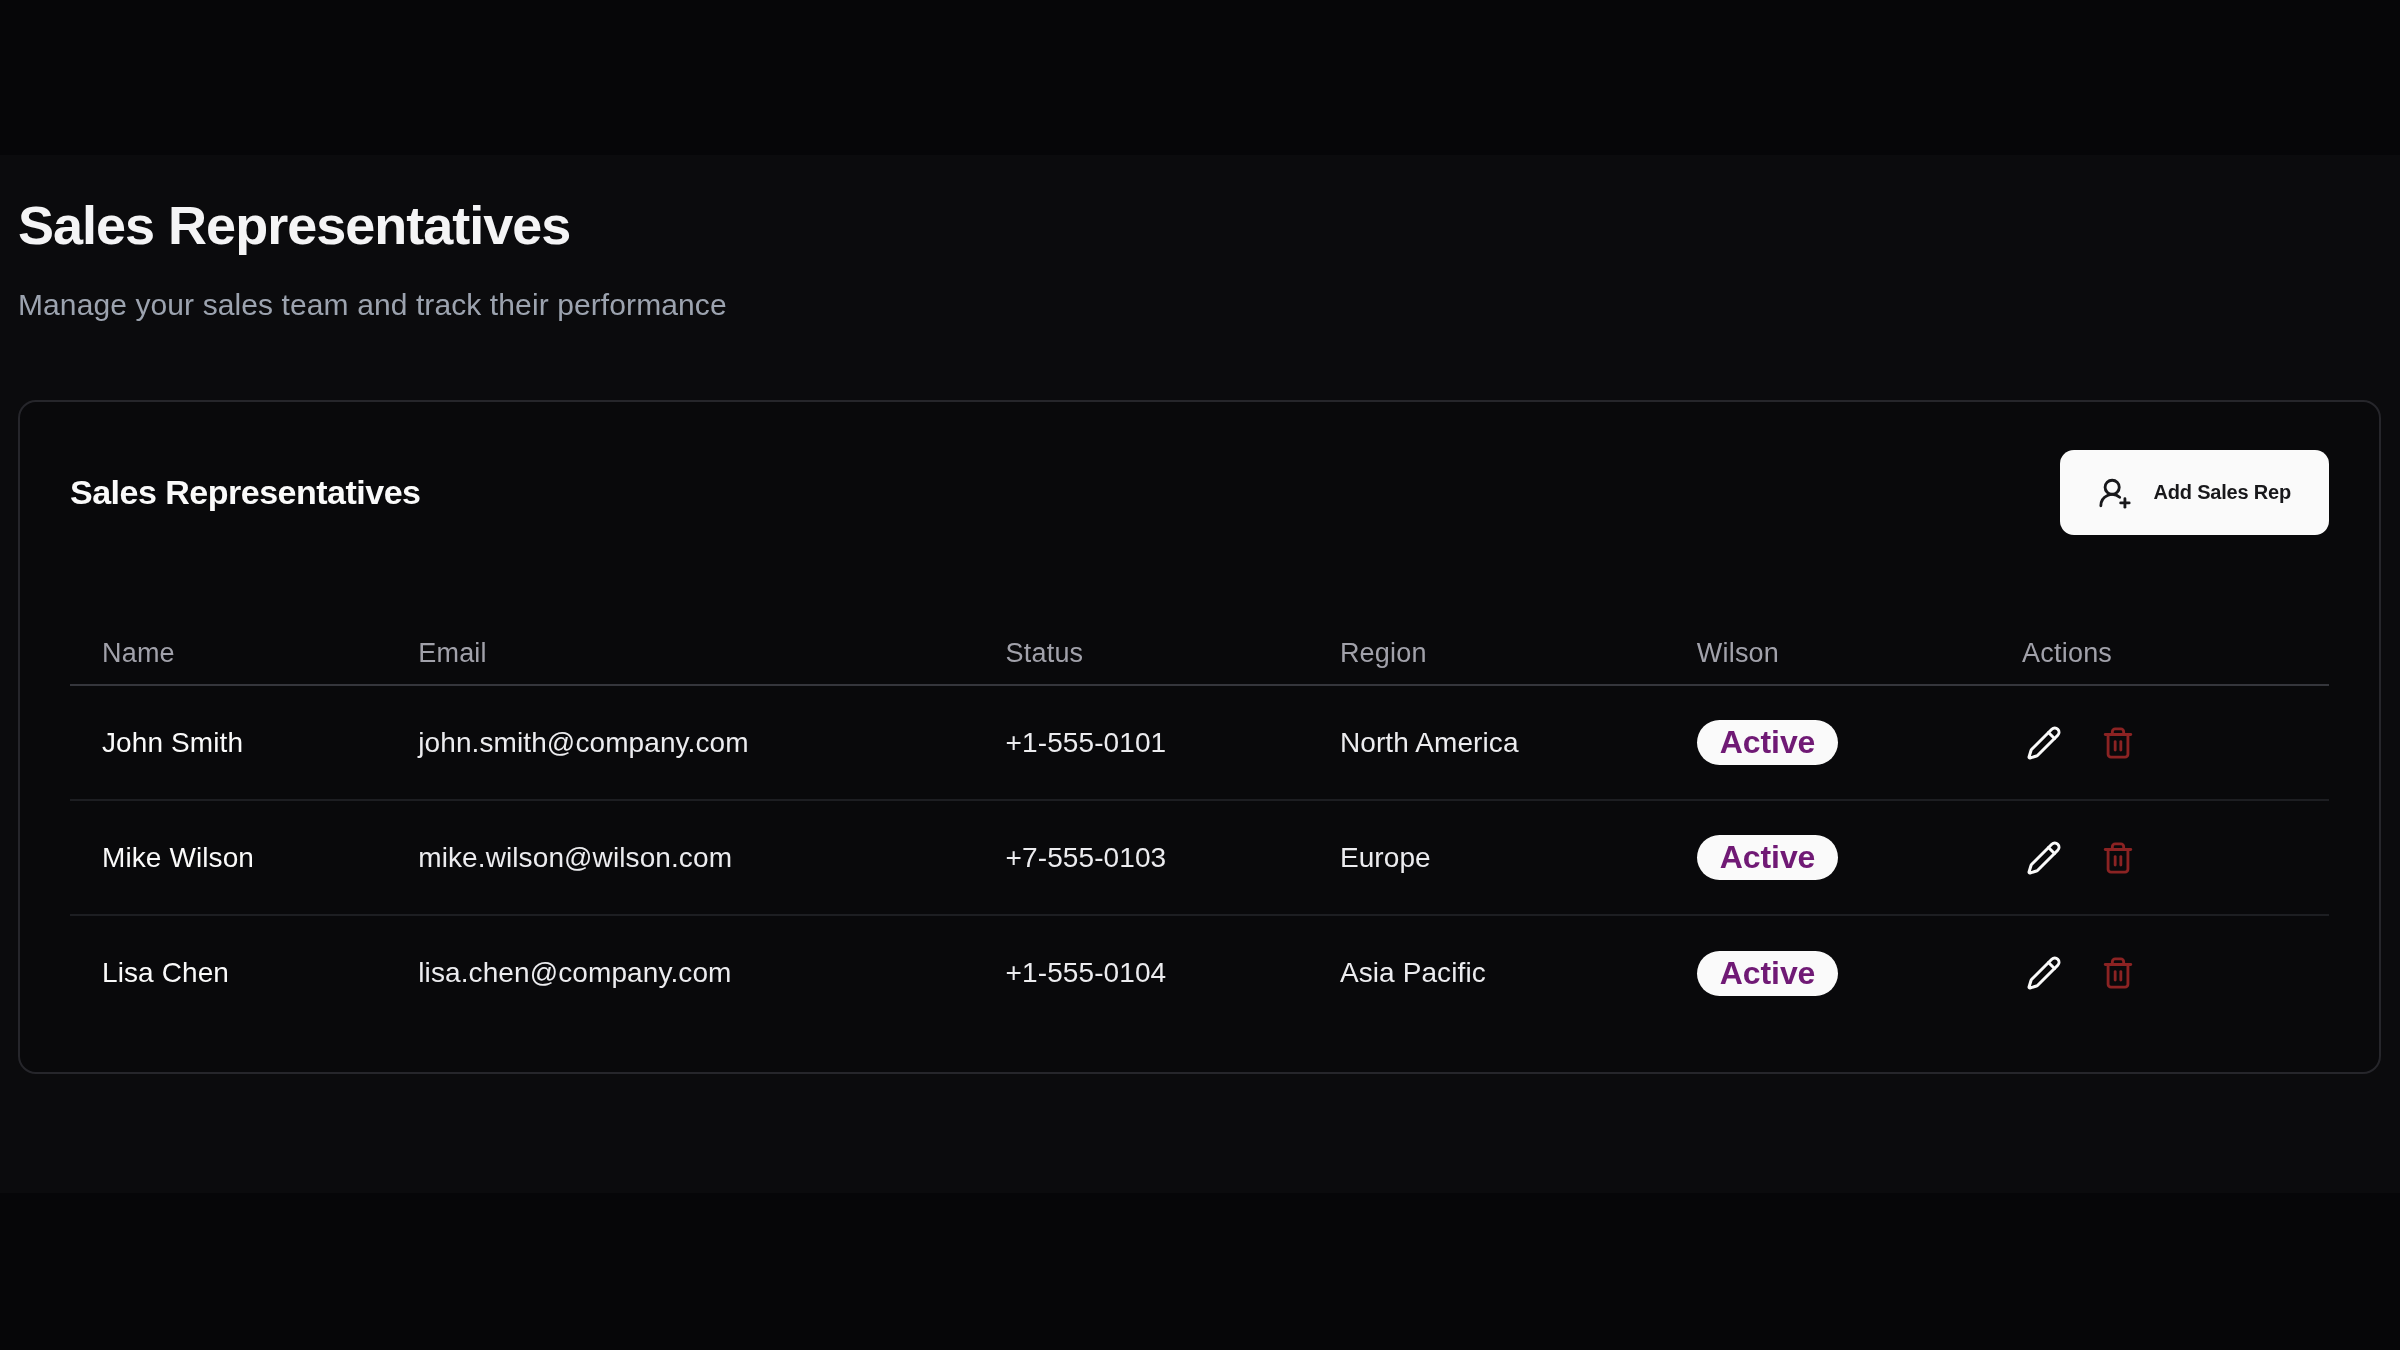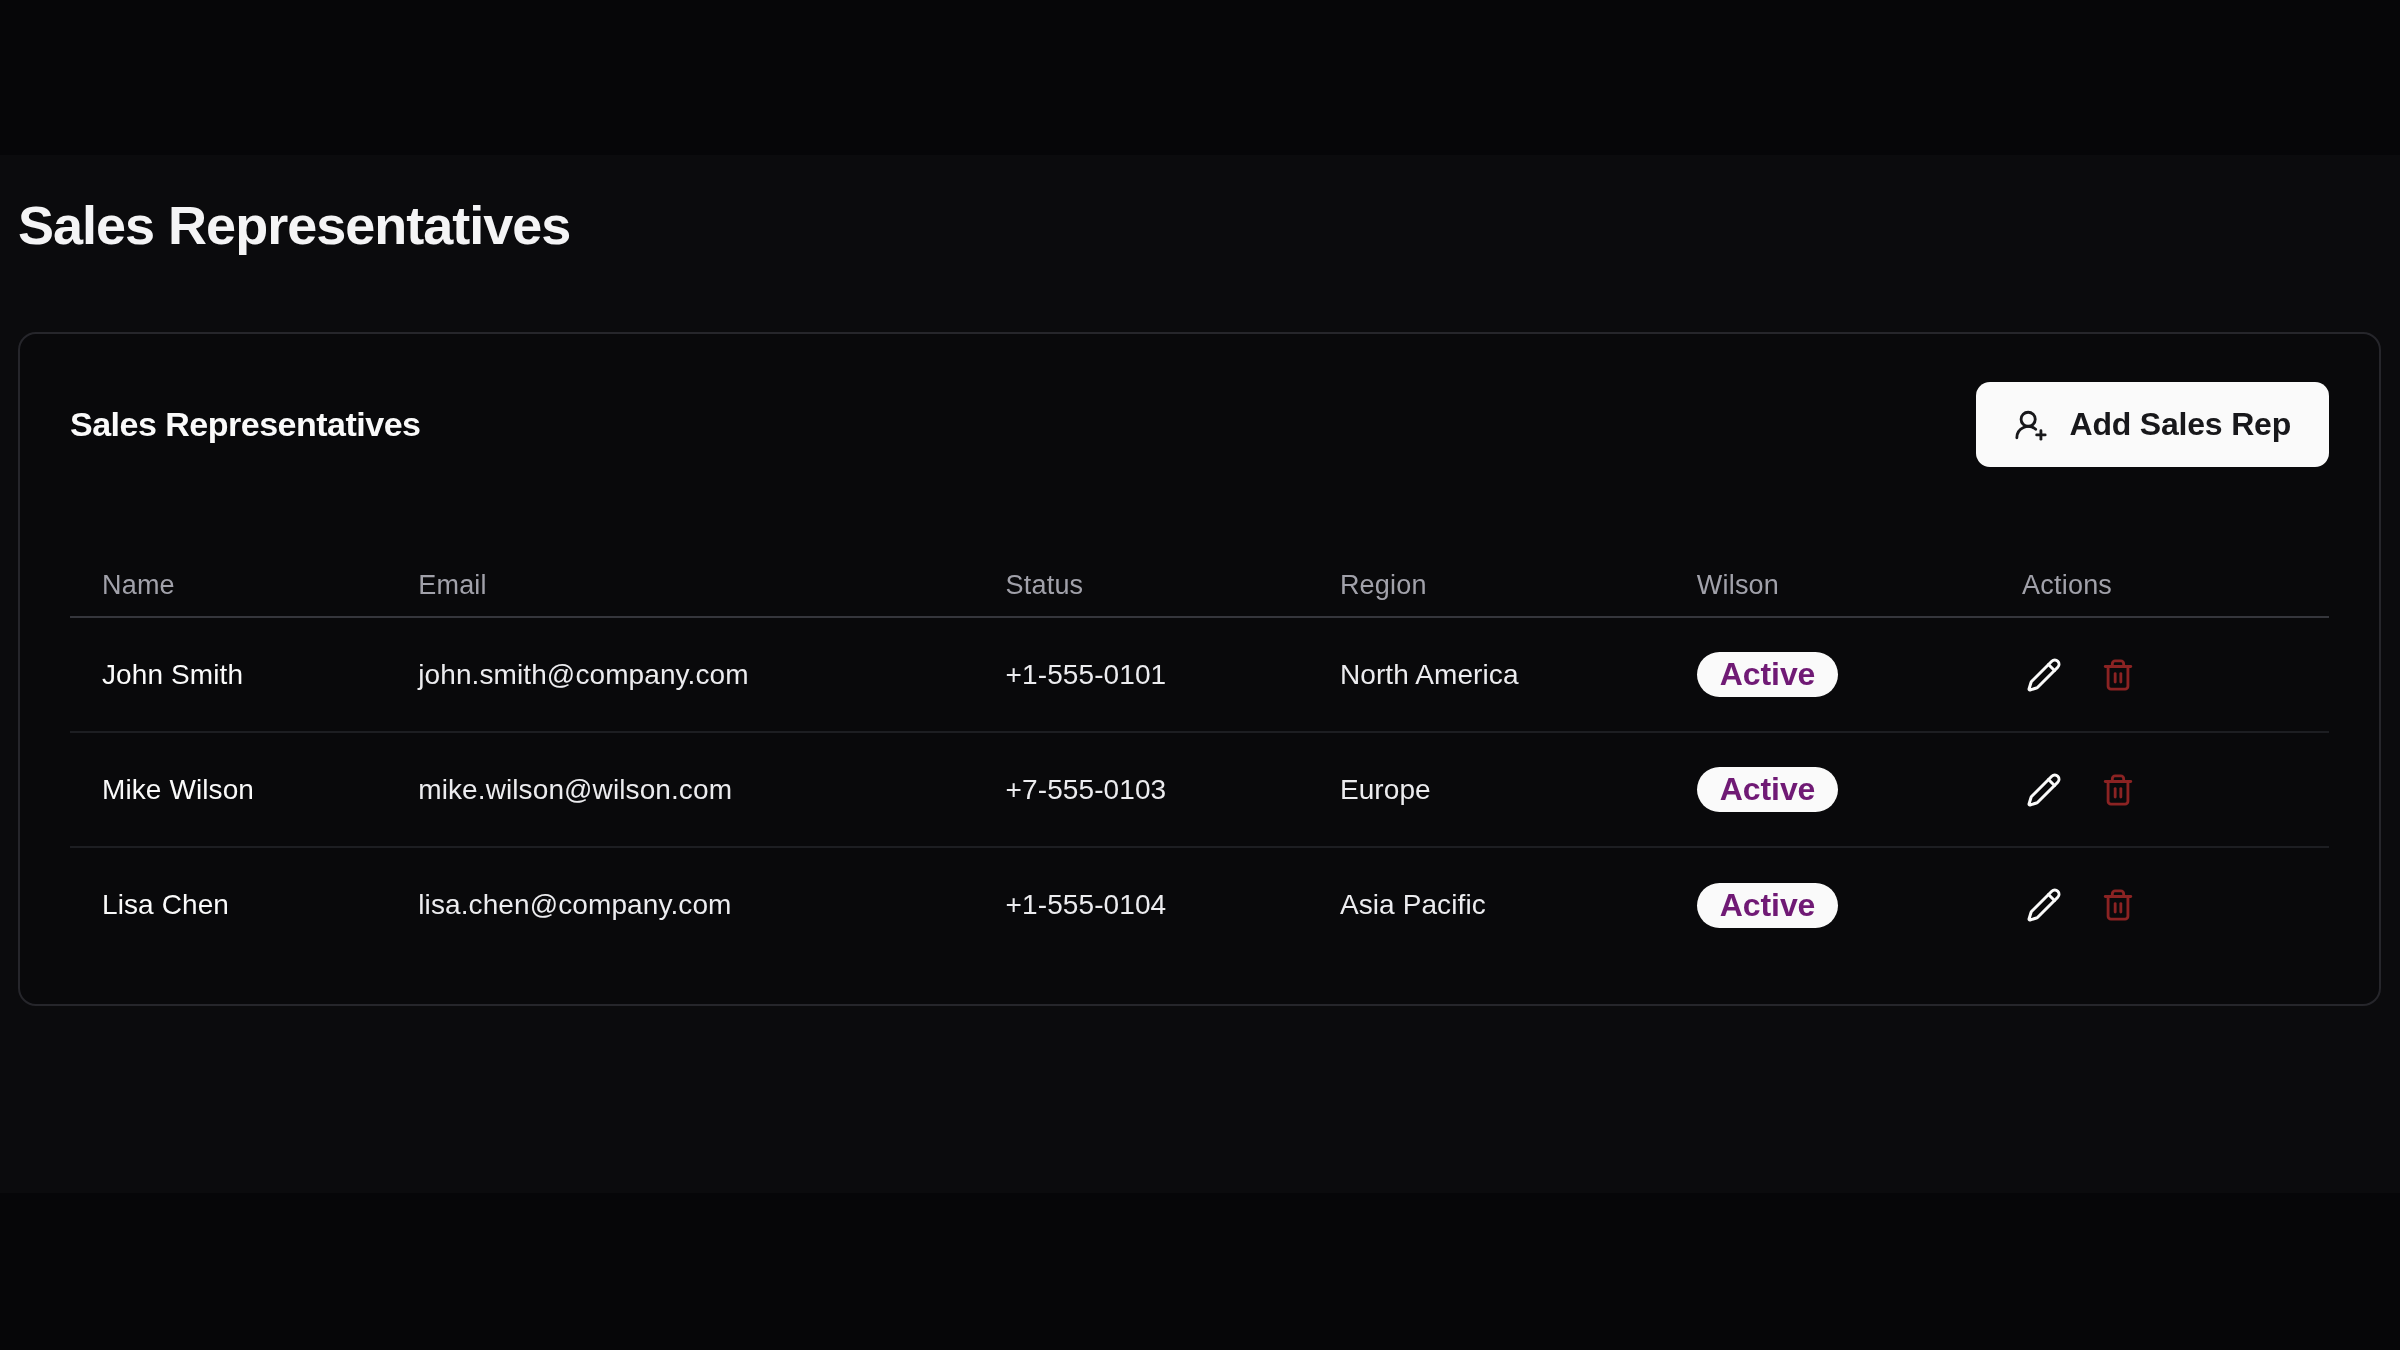--- a/index.html
+++ b/index.html
@@ -58,21 +58,21 @@
     display: inline-flex;
     align-items: center;
     gap: 22px;
     height: 85px;
     padding: 0 38px;
     background: #fafafa;
     color: #18181b;
     border: none;
     border-radius: 14px;
     font-family: inherit;
-    font-size: 32px;
+    font-size: 20px;
     font-weight: 600;
     letter-spacing: -0.2px;
     cursor: pointer;
     justify-content: space-between;
   }
   .add-btn svg { display: block; }
   table {
     width: 100%;
     border-collapse: collapse;
     table-layout: fixed;
@@ -134,20 +134,21 @@
   .icon-btn svg { display: block; }
 </style>
 </head>
 <body>
 
 <div class="content-band"></div>
 
 <div class="page-inner">
 
   <h1 class="page-title">Sales Representatives</h1>
+  <p class="page-subtitle">Manage your sales team and track their performance</p>
 
   <section class="card">
 
     <div class="card-header">
       <h2 class="card-title">Sales Representatives</h2>
       <button class="add-btn">
         <svg width="34" height="34" viewBox="0 0 24 24" fill="none" stroke="currentColor" stroke-width="2" stroke-linecap="round" stroke-linejoin="round">
           <path d="M2 21a8 8 0 0 1 13.292-6"></path>
           <circle cx="10" cy="8" r="5"></circle>
           <path d="M19 16v6"></path>

